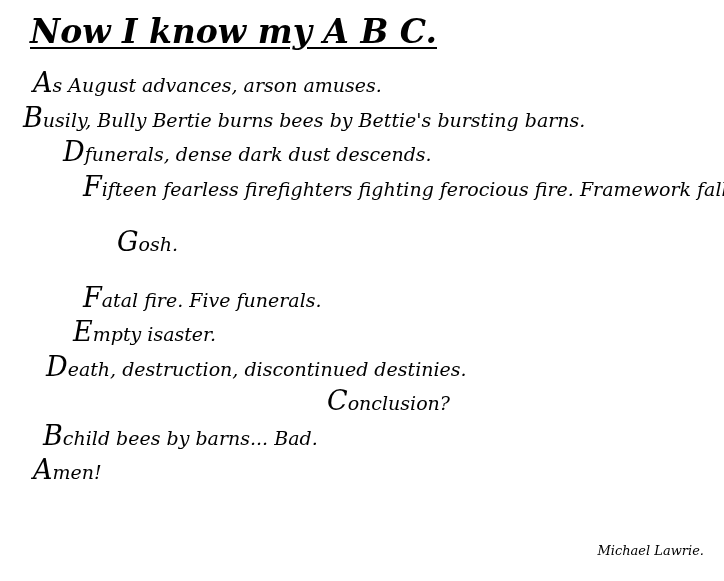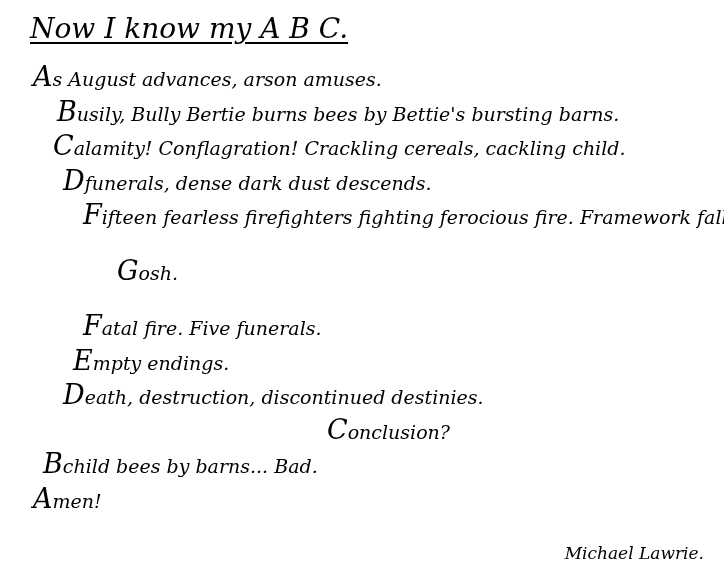--- a/index.html
+++ b/index.html
@@ -11,22 +11,22 @@
     position: relative;
     width: 724px;
     height: 581px;
     background: #ffffff;
     overflow: hidden;
     font-family: "DejaVu Serif", serif;
     font-style: italic;
     color: #000000;
   }
   .title {
-    font-size: 28px;
-    font-weight: normal;
+    font-size: 33px;
+    font-weight: bold;
     margin: 12px 0 0 30px;
     text-decoration: underline;
     text-decoration-thickness: 2px;
     text-underline-offset: 4px;
     white-space: nowrap;
   }
   .poem {
     margin-top: 16px;
   }
   .line {
@@ -37,42 +37,41 @@
   .line .cap {
     font-size: 27px;
   }
   .blank-line {
     height: 21px;
   }
   .signature {
     position: absolute;
     top: 543px;
     right: 20px;
-    font-size: 17px;
+    font-size: 13px;
     white-space: nowrap;
     font-style: italic;
   }
 </style>
 </head>
 <body>
 
 <div class="page">
   <h1 class="title">Now I know my A B C.</h1>
 
   <div class="poem">
       <div class="line" style="margin-left: 33px;"><span class="cap">A</span><span class="rest">s August advances, arson amuses.</span></div>
-      <div class="line" style="margin-left: 57px;"><span class="cap">B</span><span class="rest">usily, Bully Bertie burns bees by Bettie's bursting barns.</span></div>
-      <div class="line" style="margin-left: 53px;"><span class="cap">C</span><span class="rest">alamity! Conflagration! Crackling cereals, cackling child.</span></div>
+      <div class="line" style="margin-left: 23px;"><span class="cap">B</span><span class="rest">usily, Bully Bertie burns bees by Bettie's bursting barns.</span></div>
       <div class="line" style="margin-left: 63px;"><span class="cap">D</span><span class="rest">funerals, dense dark dust descends.</span></div>
       <div class="line" style="margin-left: 83px;"><span class="cap">F</span><span class="rest">ifteen fearless firefighters fighting ferocious fire. Framework falls.</span></div>
       <div class="blank-line"></div>
       <div class="line" style="margin-left: 117px;"><span class="cap">G</span><span class="rest">osh.</span></div>
       <div class="blank-line"></div>
       <div class="line" style="margin-left: 83px;"><span class="cap">F</span><span class="rest">atal fire. Five funerals.</span></div>
-      <div class="line" style="margin-left: 73px;"><span class="cap">E</span><span class="rest">mpty endings.</span></div>
-      <div class="line" style="margin-left: 63px;"><span class="cap">D</span><span class="rest">eath, destruction, discontinued destinies.</span></div>
+      <div class="line" style="margin-left: 73px;"><span class="cap">E</span><span class="rest">mpty isaster.</span></div>
+      <div class="line" style="margin-left: 46px;"><span class="cap">D</span><span class="rest">eath, destruction, discontinued destinies.</span></div>
       <div class="line" style="margin-left: 53px; text-align: center;"><span class="cap">C</span><span class="rest">onclusion?</span></div>
       <div class="line" style="margin-left: 43px;"><span class="cap">B</span><span class="rest">child bees by barns... Bad.</span></div>
       <div class="line" style="margin-left: 33px;"><span class="cap">A</span><span class="rest">men!</span></div>
     </div>
 
   <div class="signature">Michael Lawrie.</div>
 </div>
 
 </body></html>

